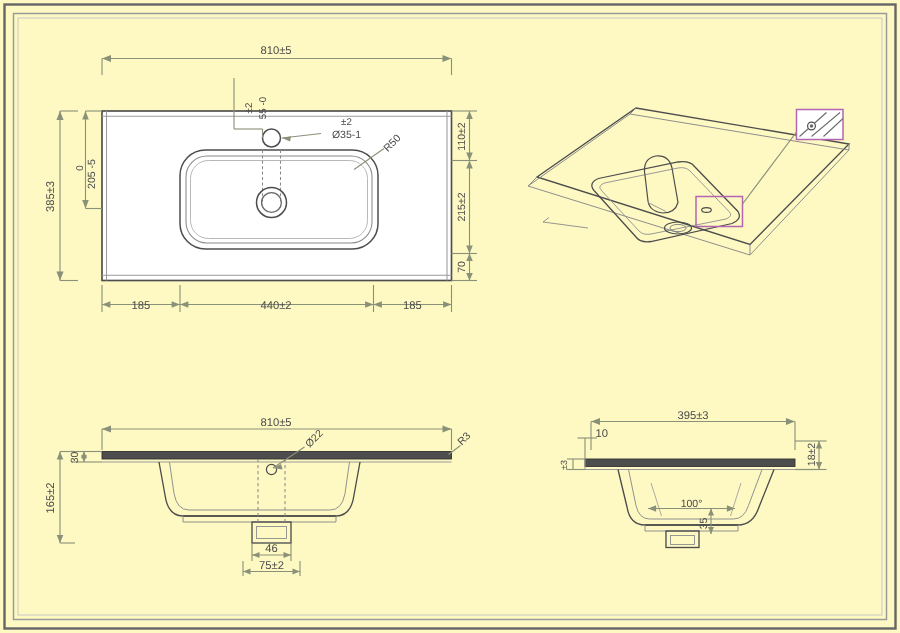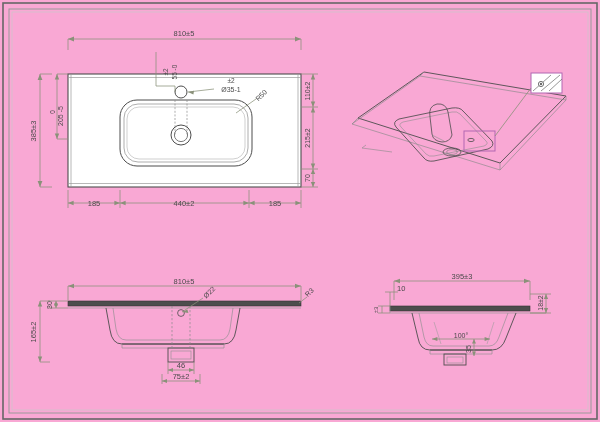--- a/index.html
+++ b/index.html
@@ -1,18 +1,18 @@
 <!DOCTYPE html>
 <html><head>
 <meta charset="utf-8">
 <style>
   html,body{margin:0;padding:0;background:#ffffff;}
   body{width:600px;height:422px;overflow:hidden;
        font-family:"Liberation Sans",sans-serif;}
-  #sheet{position:relative;width:600px;height:422px;background:#f9a8d4;}
+  #sheet{position:relative;width:600px;height:422px;background:#fef9c3;}
   svg{display:block;}
   text{font-family:"Liberation Sans",sans-serif;fill:#4a4a4a;}
 </style>
 </head>
 <body>
 
 <div id="sheet">
 <svg width="600" height="422" viewBox="0 0 600 422">
 
   <g>

